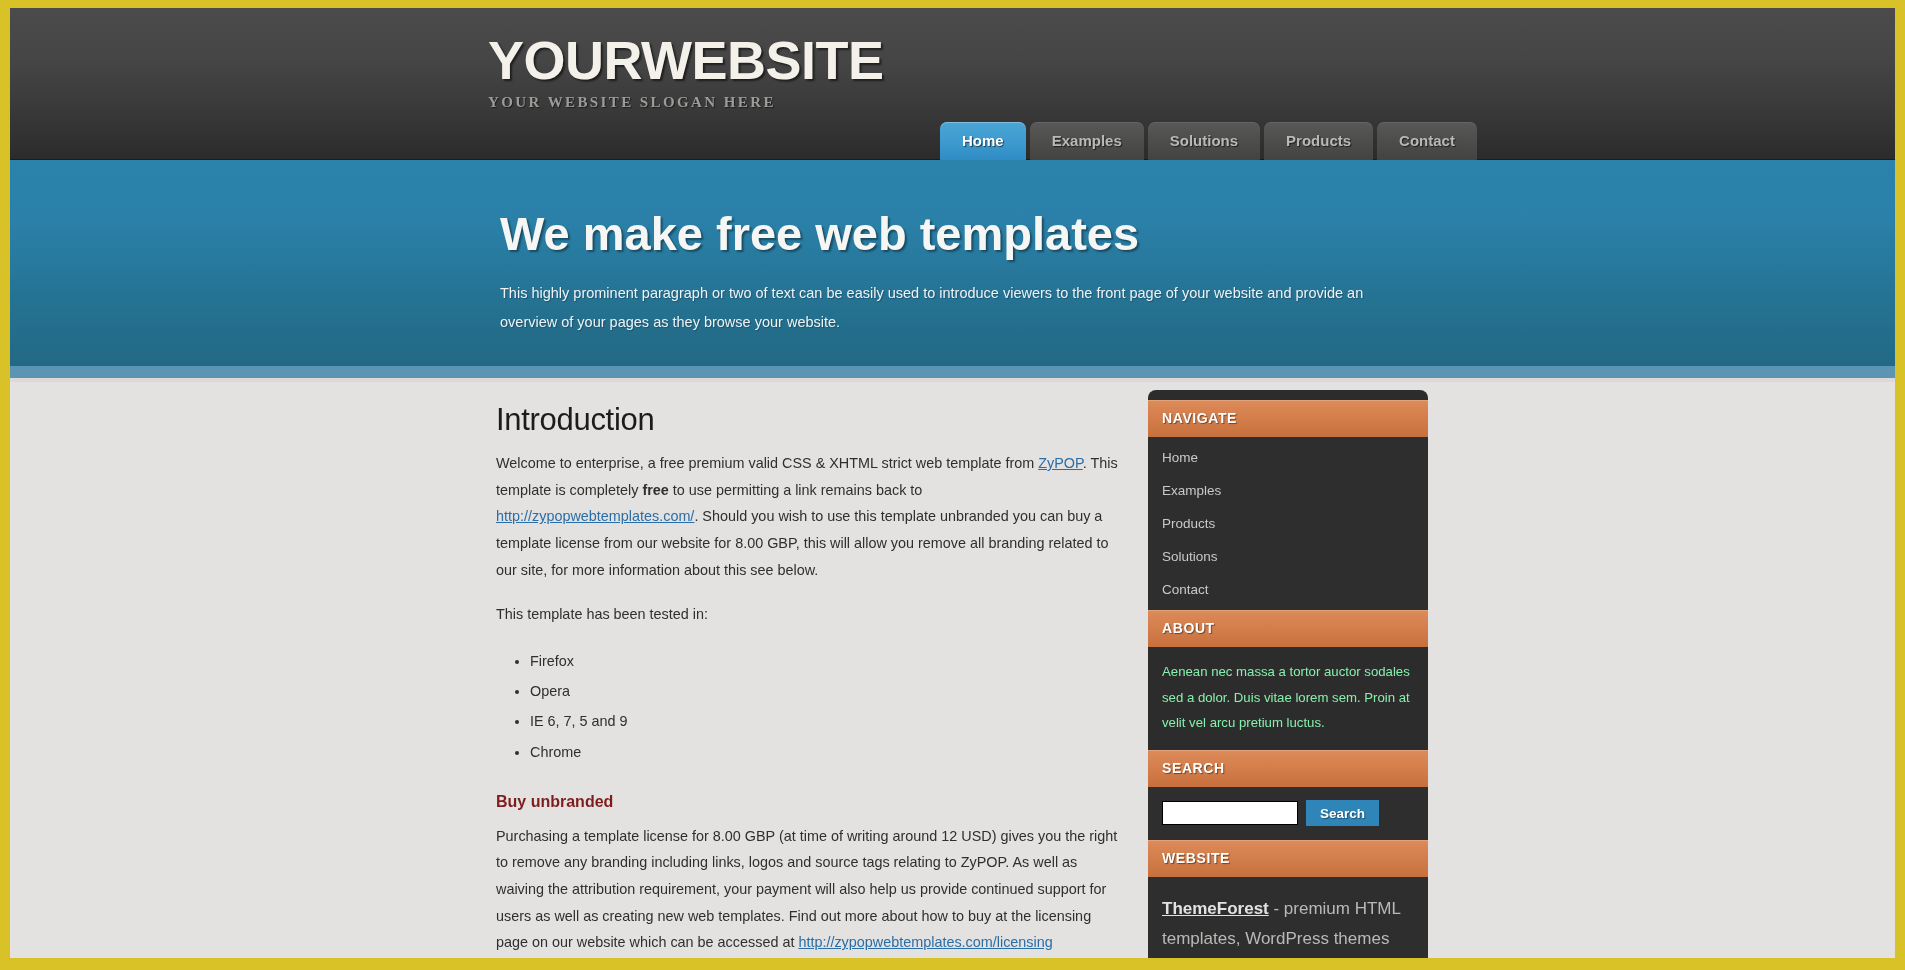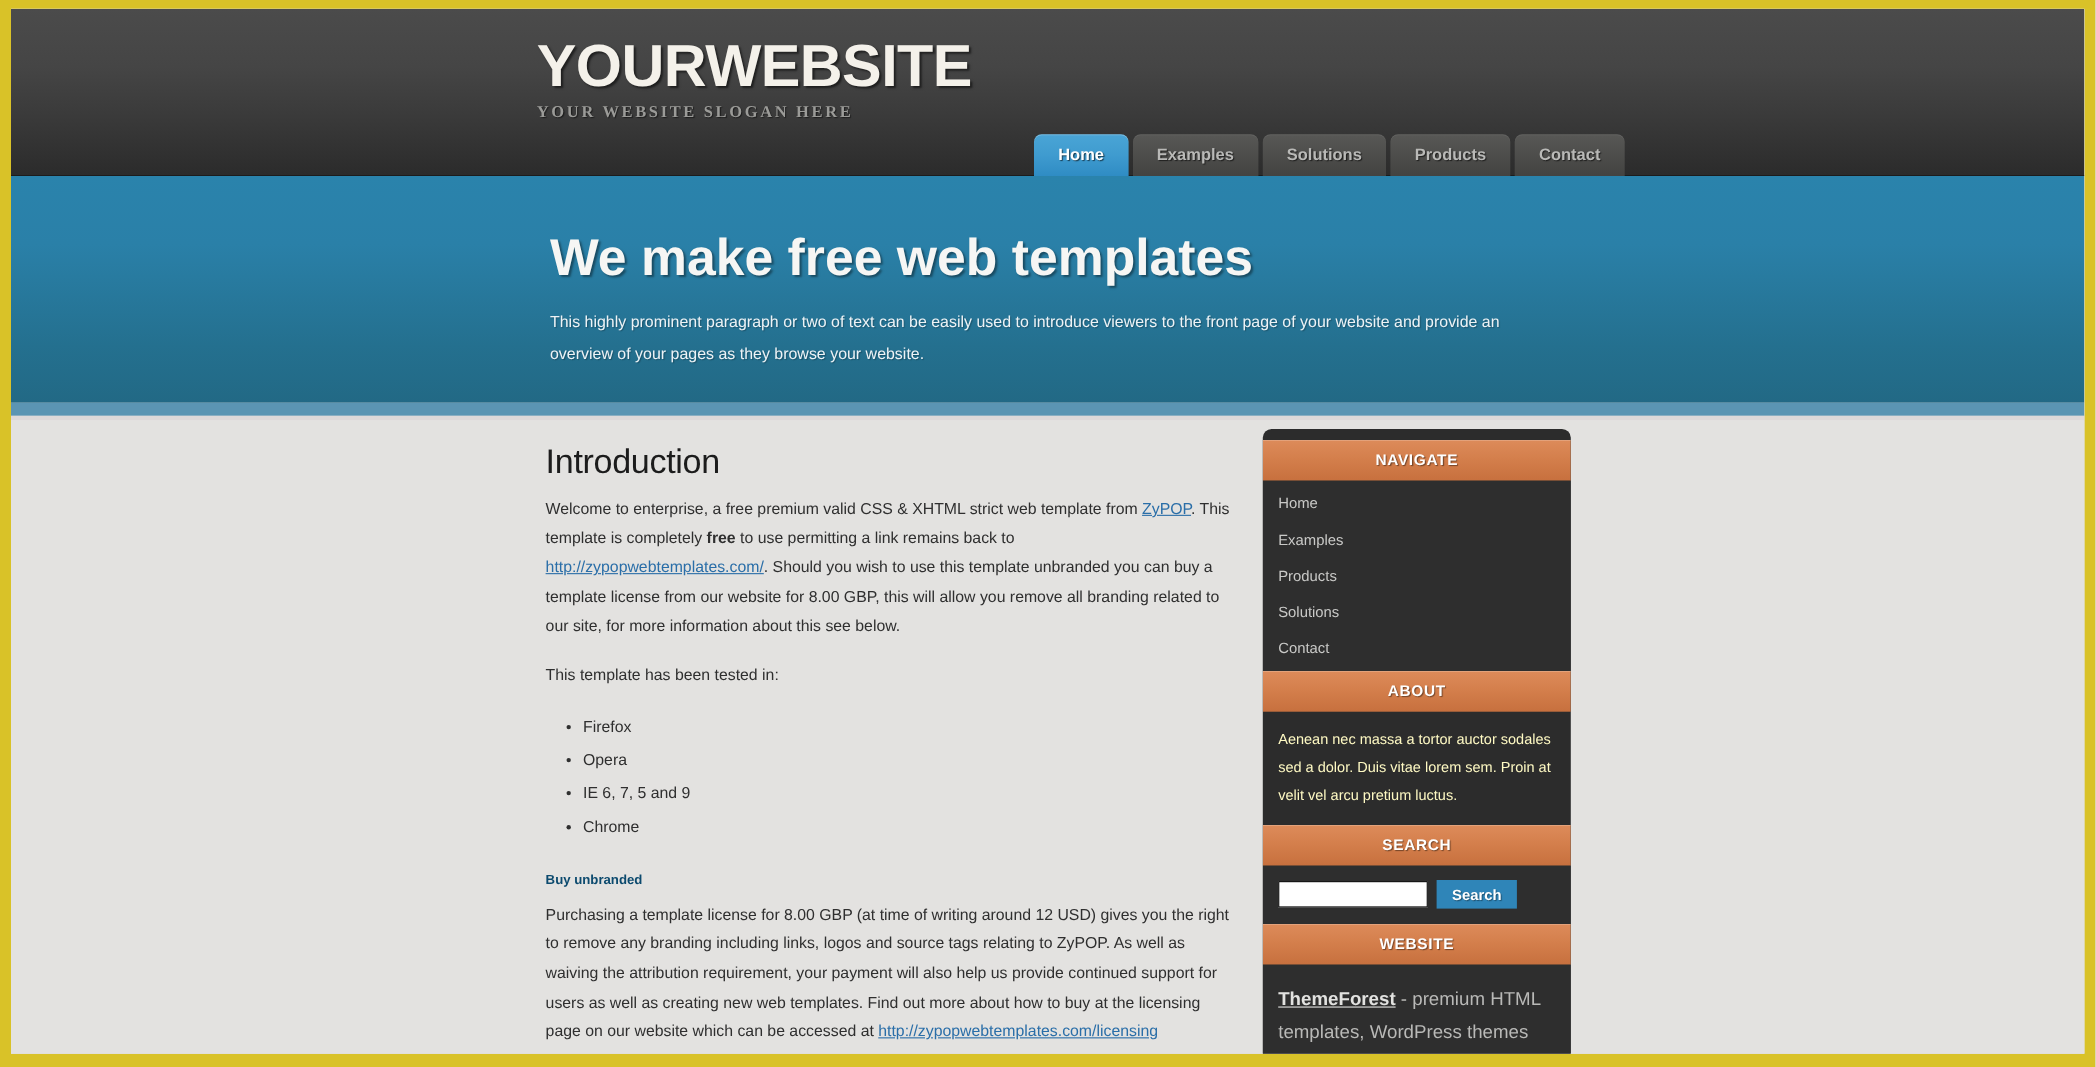--- a/index.html
+++ b/index.html
@@ -151,23 +151,23 @@
   .para {
     font-size: 14.4px;
     line-height: 1.85;
     color: #2f2f2f;
     margin: 0 0 18px 0;
   }
   .para a, .side-link {
     color: #2a6ea8;
   }
   .sub-heading {
-    font-size: 12px;
-    font-weight: bold;
-    color: #0c4a6e;
+    font-size: 16px;
+    font-weight: bold;
+    color: #7f1d1d;
     margin: 26px 0 12px 0;
   }
   ul.browsers {
     margin: 0 0 10px 0;
     padding-left: 34px;
   }
   ul.browsers li {
     font-size: 14.4px;
     line-height: 2.1;
     color: #2f2f2f;
@@ -188,38 +188,37 @@
   }
   .widget-title {
     font-size: 14px;
     font-weight: bold;
     letter-spacing: .6px;
     color: #ffffff;
     text-shadow: 1px 1px 1px rgba(0,0,0,.45);
     padding: 10px 14px 11px 14px;
     background: linear-gradient(to bottom, #dd8b5a 0%, #d47f4c 45%, #c7703e 100%);
     box-shadow: inset 0 1px 0 rgba(255,255,255,.2);
-    text-align: center;
   }
   .widget-body {
     background: #2e2e2e;
     padding: 4px 0;
   }
   .side-nav-item {
     display: block;
     font-size: 13.5px;
     color: #c9c9c7;
     padding: 9px 14px;
     text-decoration: none;
     cursor: pointer;
   }
   .widget-text {
     font-size: 13.2px;
     line-height: 1.95;
-    color: #fef9c3;
+    color: #86efac;
     padding: 12px 14px 14px 14px;
   }
   #search-row {
     display: flex;
     align-items: center;
     gap: 8px;
     padding: 13px 14px 14px 14px;
     background: #2e2e2e;
   }
   #search-input {

